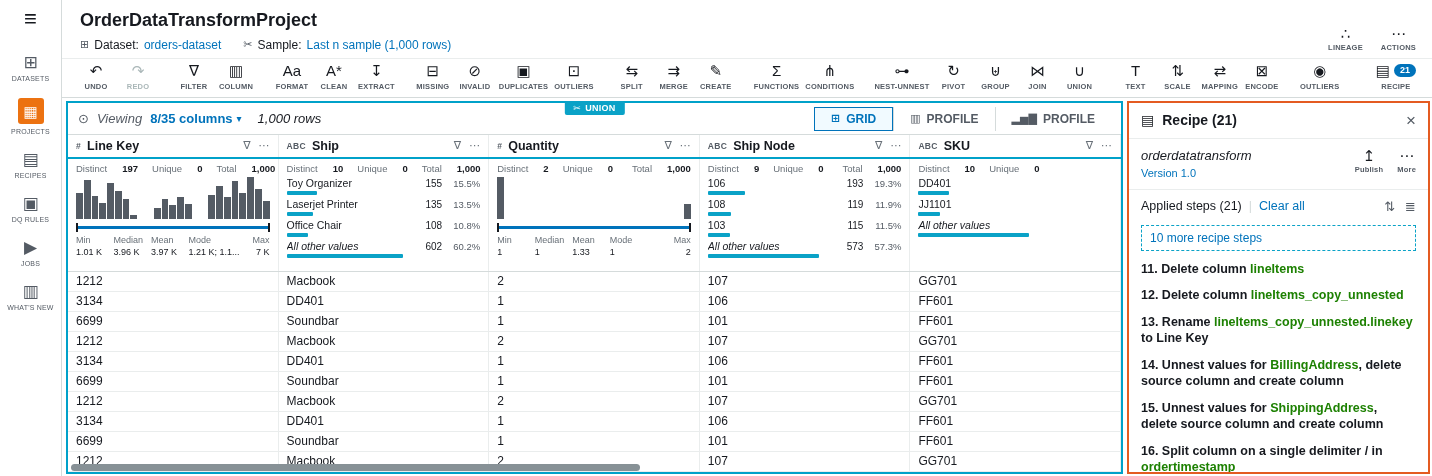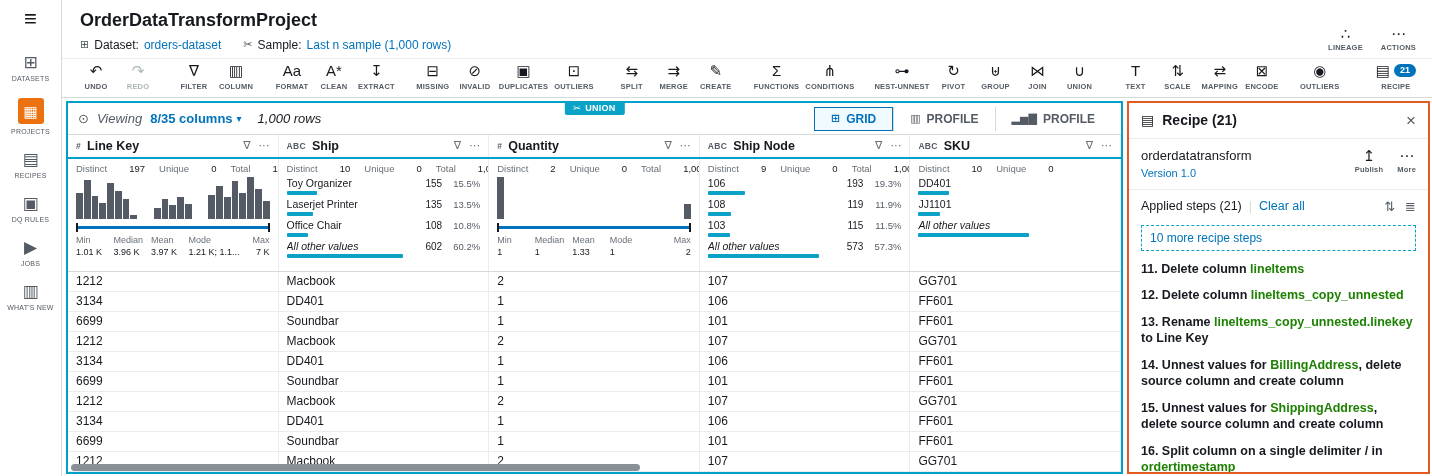--- a/index.html
+++ b/index.html
@@ -75,23 +75,23 @@
 
   .grid-cols-head{display:grid;grid-template-columns:repeat(5,1fr);border-bottom:2px solid #00a1c9;}
   .col-head{display:flex;align-items:center;gap:6px;padding:4px 8px;border-right:1px solid #eaeded;
     font-size:12.5px;font-weight:700;min-width:0;}
   .col-type{font-size:8.5px;font-weight:700;color:#545b64;letter-spacing:.3px;}
   .col-tools{margin-left:auto;display:flex;gap:8px;color:#687078;font-size:11px;font-weight:400;}
 
   .grid-cols-stats{display:grid;grid-template-columns:repeat(5,1fr);border-bottom:1px solid #d5dbdb;}
   .col-stats{height:112px;box-sizing:border-box;overflow:hidden;padding:4px 8px 4px;border-right:1px solid #eaeded;min-width:0;}
   .stat-top{display:flex;align-items:baseline;font-size:9.5px;margin-bottom:3px;}
-  .stat-pair{display:flex;gap:22px;margin-right:14px;}
+  .stat-pair{display:flex;gap:4px;margin-right:14px;}
   .stat-lab{color:#687078;}
-  .stat-val{font-weight:400;color:#16191f;}
+  .stat-val{font-weight:700;color:#16191f;margin-left:11px;}
   .stat-total{margin-left:auto;margin-right:0;}
 
   .hist{display:flex;align-items:flex-end;gap:1px;height:42px;margin-top:3px;}
   .hist .bar{flex:1;background:#545b64;}
   .hist .bar.empty{background:transparent;}
   .slider{position:relative;height:9px;margin:4px 0 3px;}
   .slider .track{position:absolute;left:0;right:0;top:3px;height:3px;background:#a8d4e5;}
   .slider .range{position:absolute;left:1%;right:1%;top:3px;height:3px;background:#0073bb;}
   .slider .handle{position:absolute;top:0;width:2px;height:9px;background:#16191f;}
   .slider .handle.l{left:0;} .slider .handle.r{right:0;}
@@ -117,21 +117,21 @@
   .hscroll{position:absolute;bottom:1px;left:3px;height:7px;width:54%;background:#879196;border-radius:4px;cursor:pointer;}
 
   
   .recipe-panel{width:303px;flex:none;border:2px solid #e45b21;background:#fff;box-sizing:border-box;
     display:flex;flex-direction:column;overflow:hidden;}
   .rp-head{display:flex;align-items:center;gap:8px;padding:9px 12px;border-bottom:1px solid #eaeded;}
   .rp-head .glyph{font-size:14px;color:#16191f;}
   .rp-title{font-size:14px;font-weight:700;}
   .rp-close{margin-left:auto;font-size:17px;color:#545b64;cursor:pointer;line-height:1;}
   .rp-info{display:flex;align-items:flex-start;padding:9px 12px 10px;border-bottom:1px solid #eaeded;}
-  .rp-name{font-size:13px;}
+  .rp-name{font-size:13px;font-style:italic;}
   .rp-version{font-size:11px;color:#0073bb;margin-top:4px;cursor:pointer;}
   .rp-actions{margin-left:auto;display:flex;gap:14px;}
   .rp-applied{display:flex;align-items:center;gap:7px;padding:9px 12px 5px;font-size:12.5px;}
   .rp-applied .sep{color:#d5dbdb;}
   .rp-clear{color:#0073bb;cursor:pointer;}
   .rp-applied-icons{margin-left:auto;display:flex;gap:10px;color:#545b64;font-size:13px;}
   .rp-applied-icons span{cursor:pointer;}
   .rp-steps{flex:1;overflow:hidden;padding:3px 12px 0;}
   .more-steps-box{border:1px dashed #0aa2c7;color:#0073bb;font-size:12px;padding:5px 8px;margin:3px 0 10px;cursor:pointer;}
   .step{font-size:12.5px;font-weight:700;line-height:1.32;margin-bottom:10px;cursor:pointer;}

